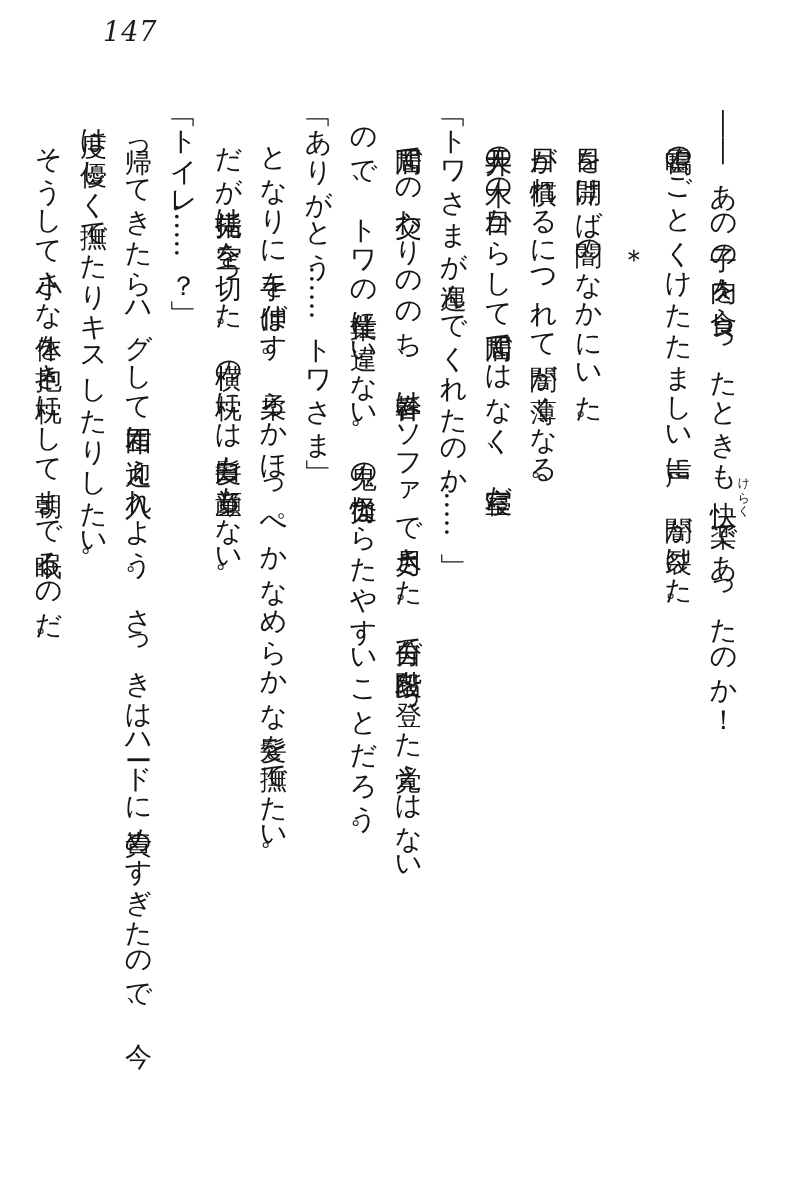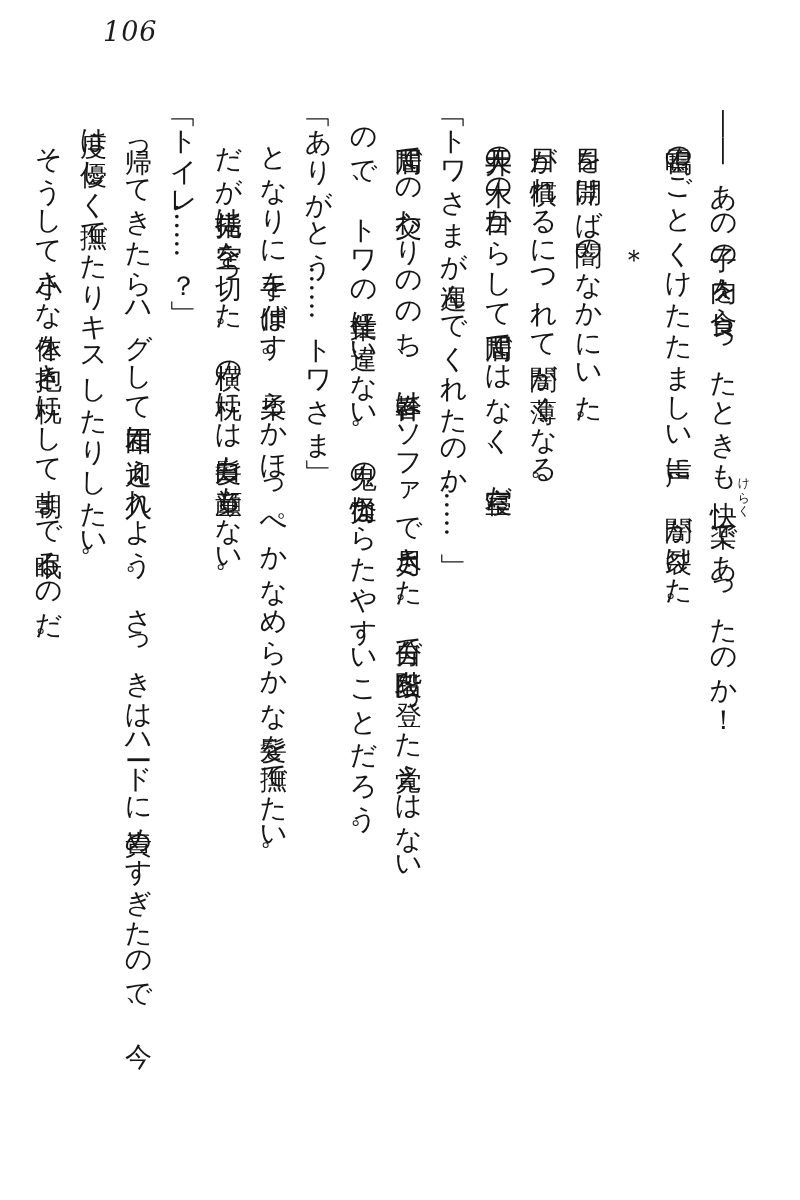--- a/index.html
+++ b/index.html
@@ -50,21 +50,21 @@
   }
   ruby rt {
     font-size: 12px;
     letter-spacing: 0;
   }
 </style>
 </head>
 <body>
 
 <div class="page">
-  <div class="page-number">106</div>
+  <div class="page-number">147</div>
   <div class="text-area" id="text-area">
       <div class="col"><span>――あの子の肉を食らったときも</span><ruby>快楽<rt>けらく</rt></ruby><span>であったのか！</span></div>
       <div class="col indent"><span>雷鳴のごとくけたたましい声に、闇が裂けた。</span></div>
       <div class="col divider"><span>＊</span></div>
       <div class="col indent"><span>目を開けば闇のなかにいた。</span></div>
       <div class="col indent"><span>目が慣れるにつれて闇が薄くなる。</span></div>
       <div class="col indent"><span>天井の木の目からして居間ではなく、寝室だ。</span></div>
       <div class="col"><span>「トワさまが運んでくれたのか……」</span></div>
       <div class="col indent"><span>居間での交わりののち、幹春はソファで力尽きた。自分で階段を登った覚えはない</span></div>
       <div class="col"><span>ので、トワの仕業に違いない。鬼の怪力ならたやすいことだろう。</span></div>

